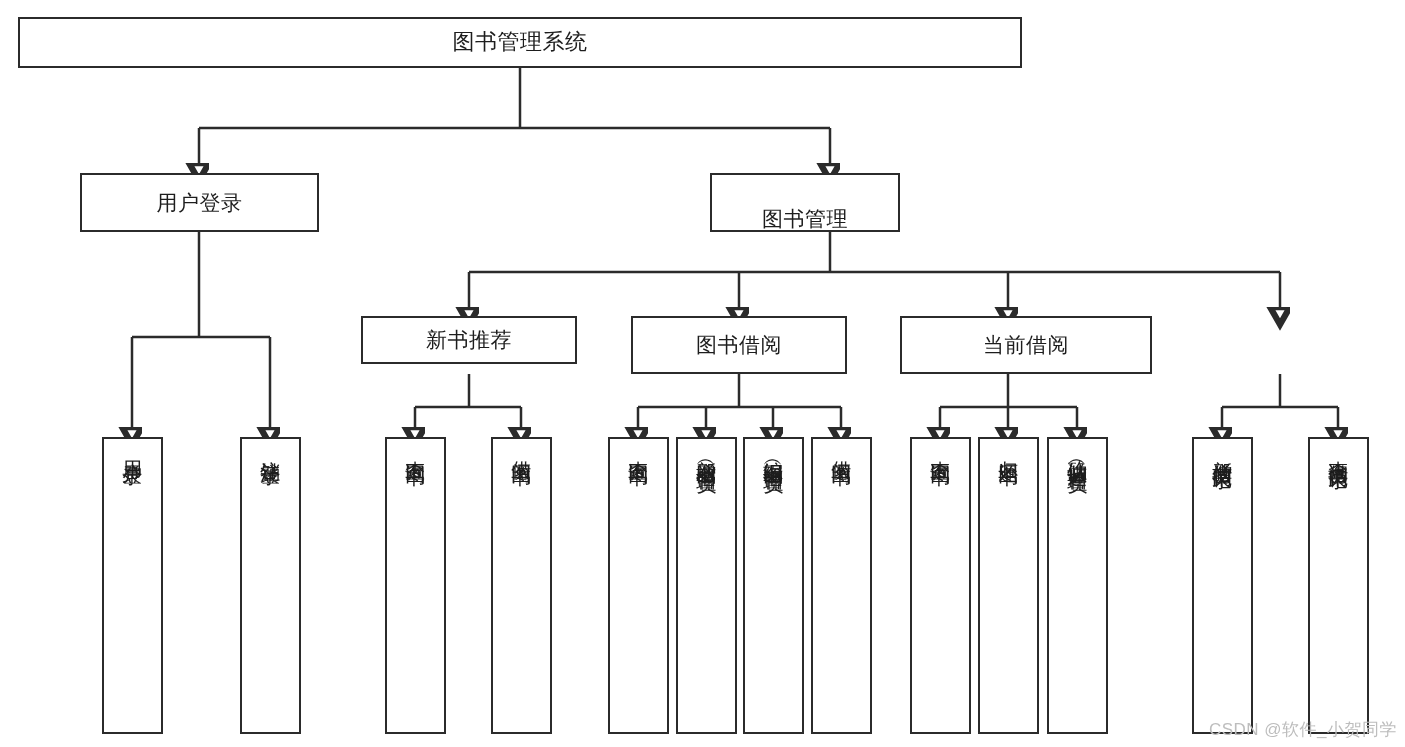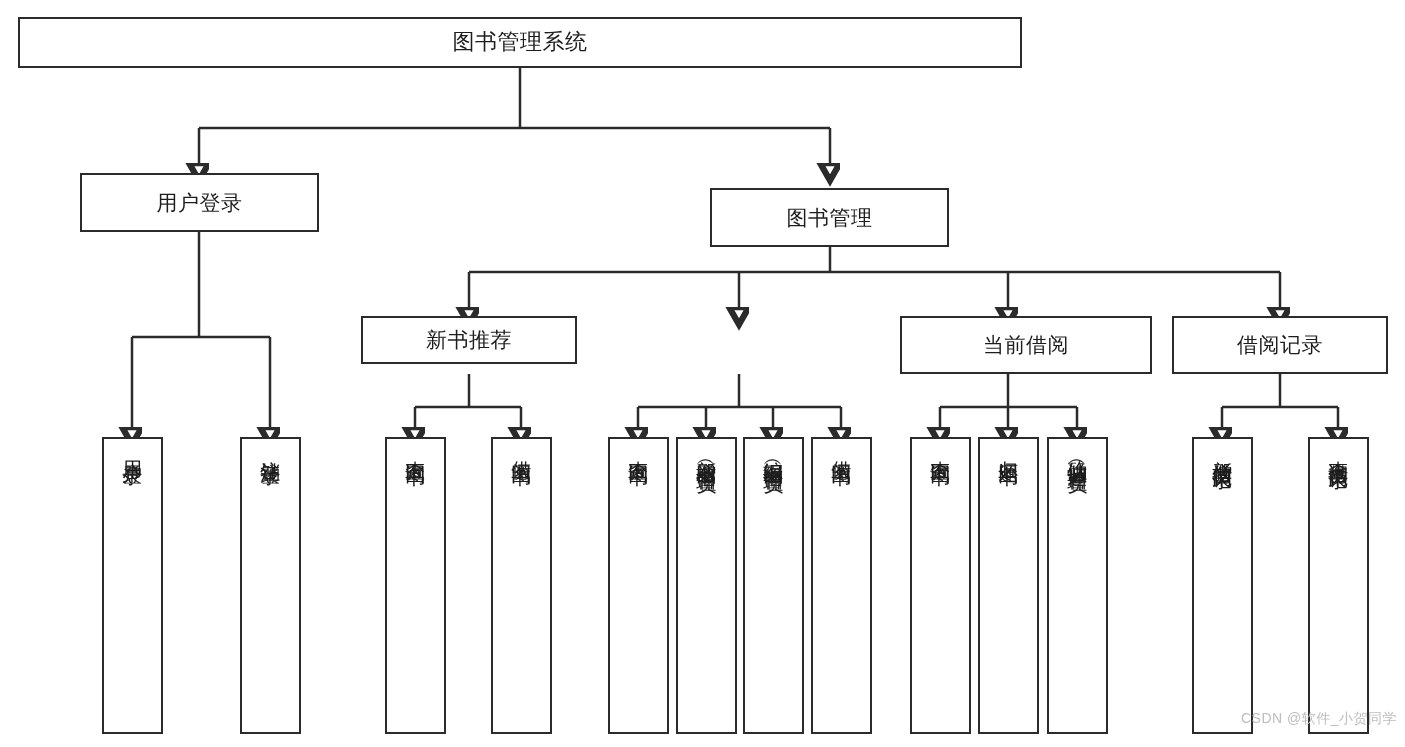--- a/index.html
+++ b/index.html
@@ -46,22 +46,22 @@
     text-orientation:upright;
     font-size:20px;
     line-height:1.12;
     letter-spacing:2px;
     white-space:normal;
     max-height:100%;
   }
   .watermark{
     position:absolute;
     right:8px;
-    bottom:19px;
-    font-size:14px;
+    bottom:6px;
+    font-size:17px;
     color:#bdbdbd;
     white-space:nowrap;
     letter-spacing:0.5px;
     pointer-events:none;
   }
   svg.edges{
     position:absolute;left:0;top:0;width:1405px;height:747px;
     pointer-events:none;
   }
   svg.edges path, svg.edges line{
@@ -126,32 +126,32 @@
     <line x1="1338" y1="407" x2="1338" y2="430" marker-end="url(#arw)"></line>
   </svg>
 
   <div class="node horiz root" style="left:18px;top:17px;width:1004px;height:51px;">
     <span class="node-label">图书管理系统</span>
   </div>
 
   <div class="node horiz" style="left:80px;top:173px;width:239px;height:59px;">
     <span class="node-label">用户登录</span>
   </div>
-  <div class="node horiz" style="left:710px;top:188px;width:239px;height:59px;">
+  <div class="node horiz" style="left:710px;top:173px;width:190px;height:59px;align-items:flex-end;">
     <span class="node-label">图书管理</span>
   </div>
 
   <div class="node horiz" style="left:361px;top:316px;width:216px;height:48px;">
     <span class="node-label">新书推荐</span>
   </div>
+  <div class="node horiz" style="left:631px;top:316px;width:216px;height:58px;">
+    <span class="node-label">图书借阅</span>
+  </div>
   <div class="node horiz" style="left:900px;top:316px;width:252px;height:58px;">
     <span class="node-label">当前借阅</span>
-  </div>
-  <div class="node horiz" style="left:1172px;top:316px;width:216px;height:58px;">
-    <span class="node-label">借阅记录</span>
   </div>
 
   <div class="node vert" style="left:102px;top:437px;width:61px;height:297px;">
     <span class="node-label">用户登录</span>
   </div>
   <div class="node vert" style="left:240px;top:437px;width:61px;height:297px;">
     <span class="node-label">注销登录</span>
   </div>
 
   <div class="node vert" style="left:385px;top:437px;width:61px;height:297px;">

